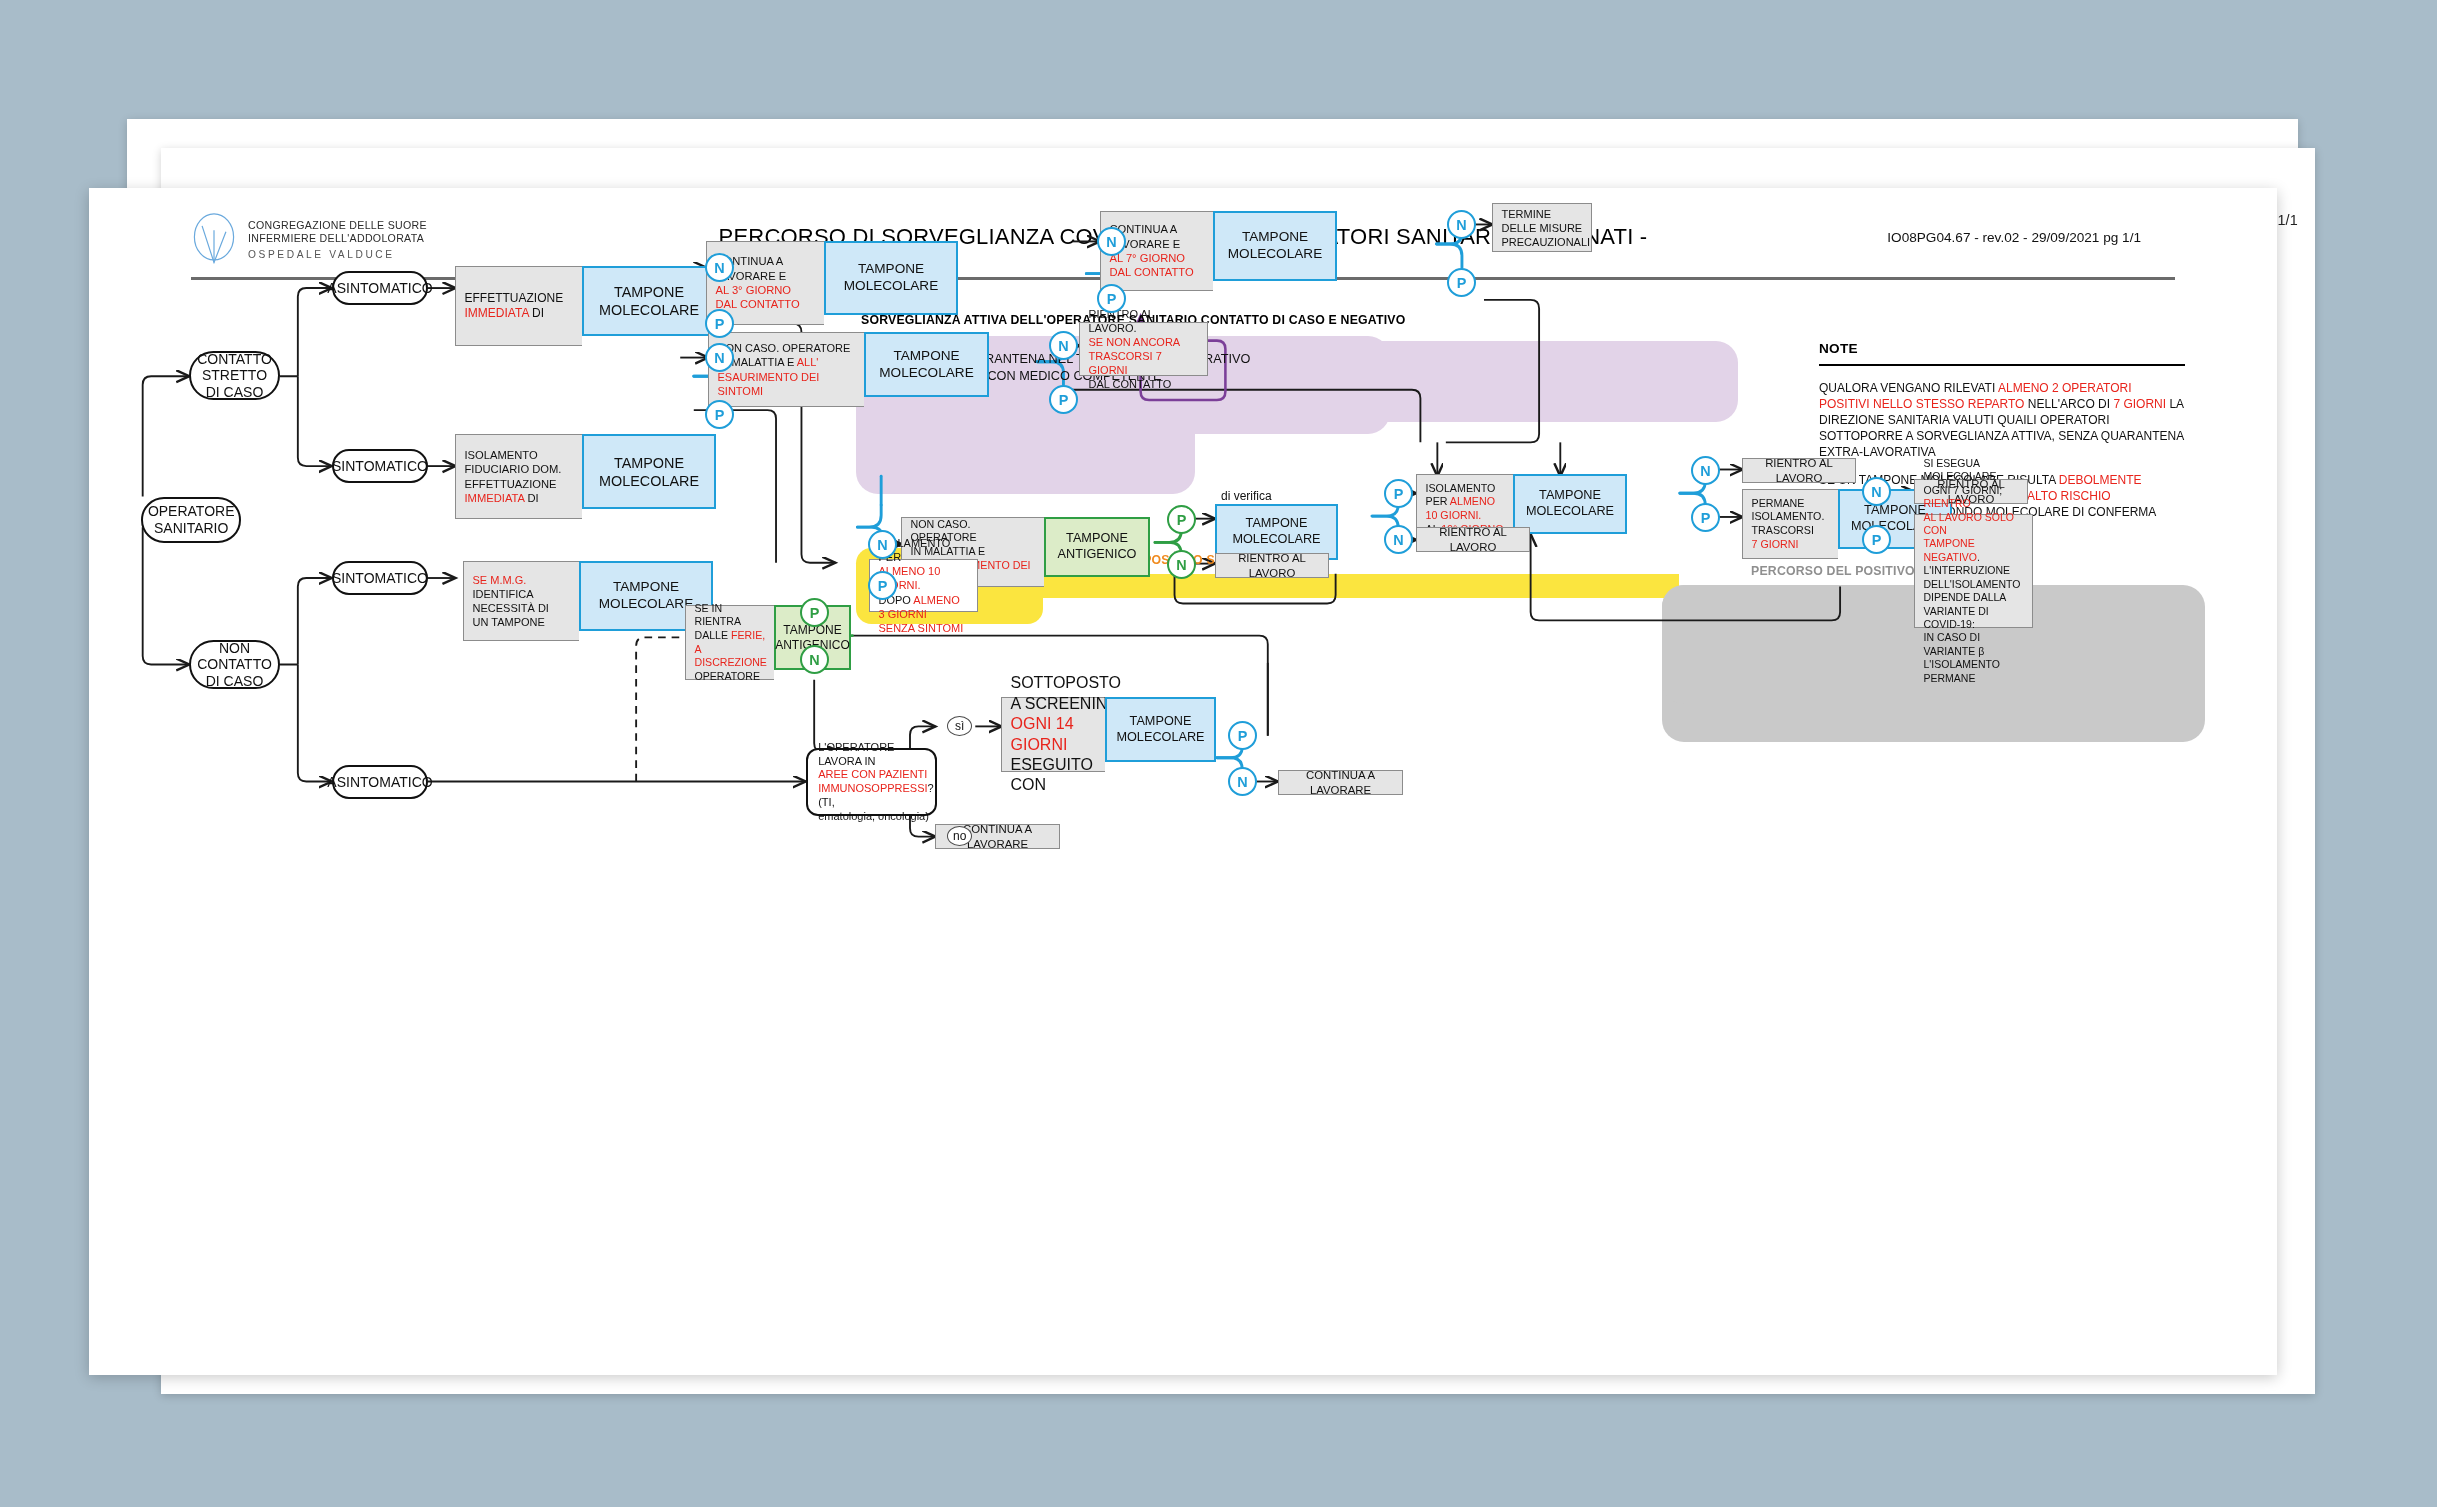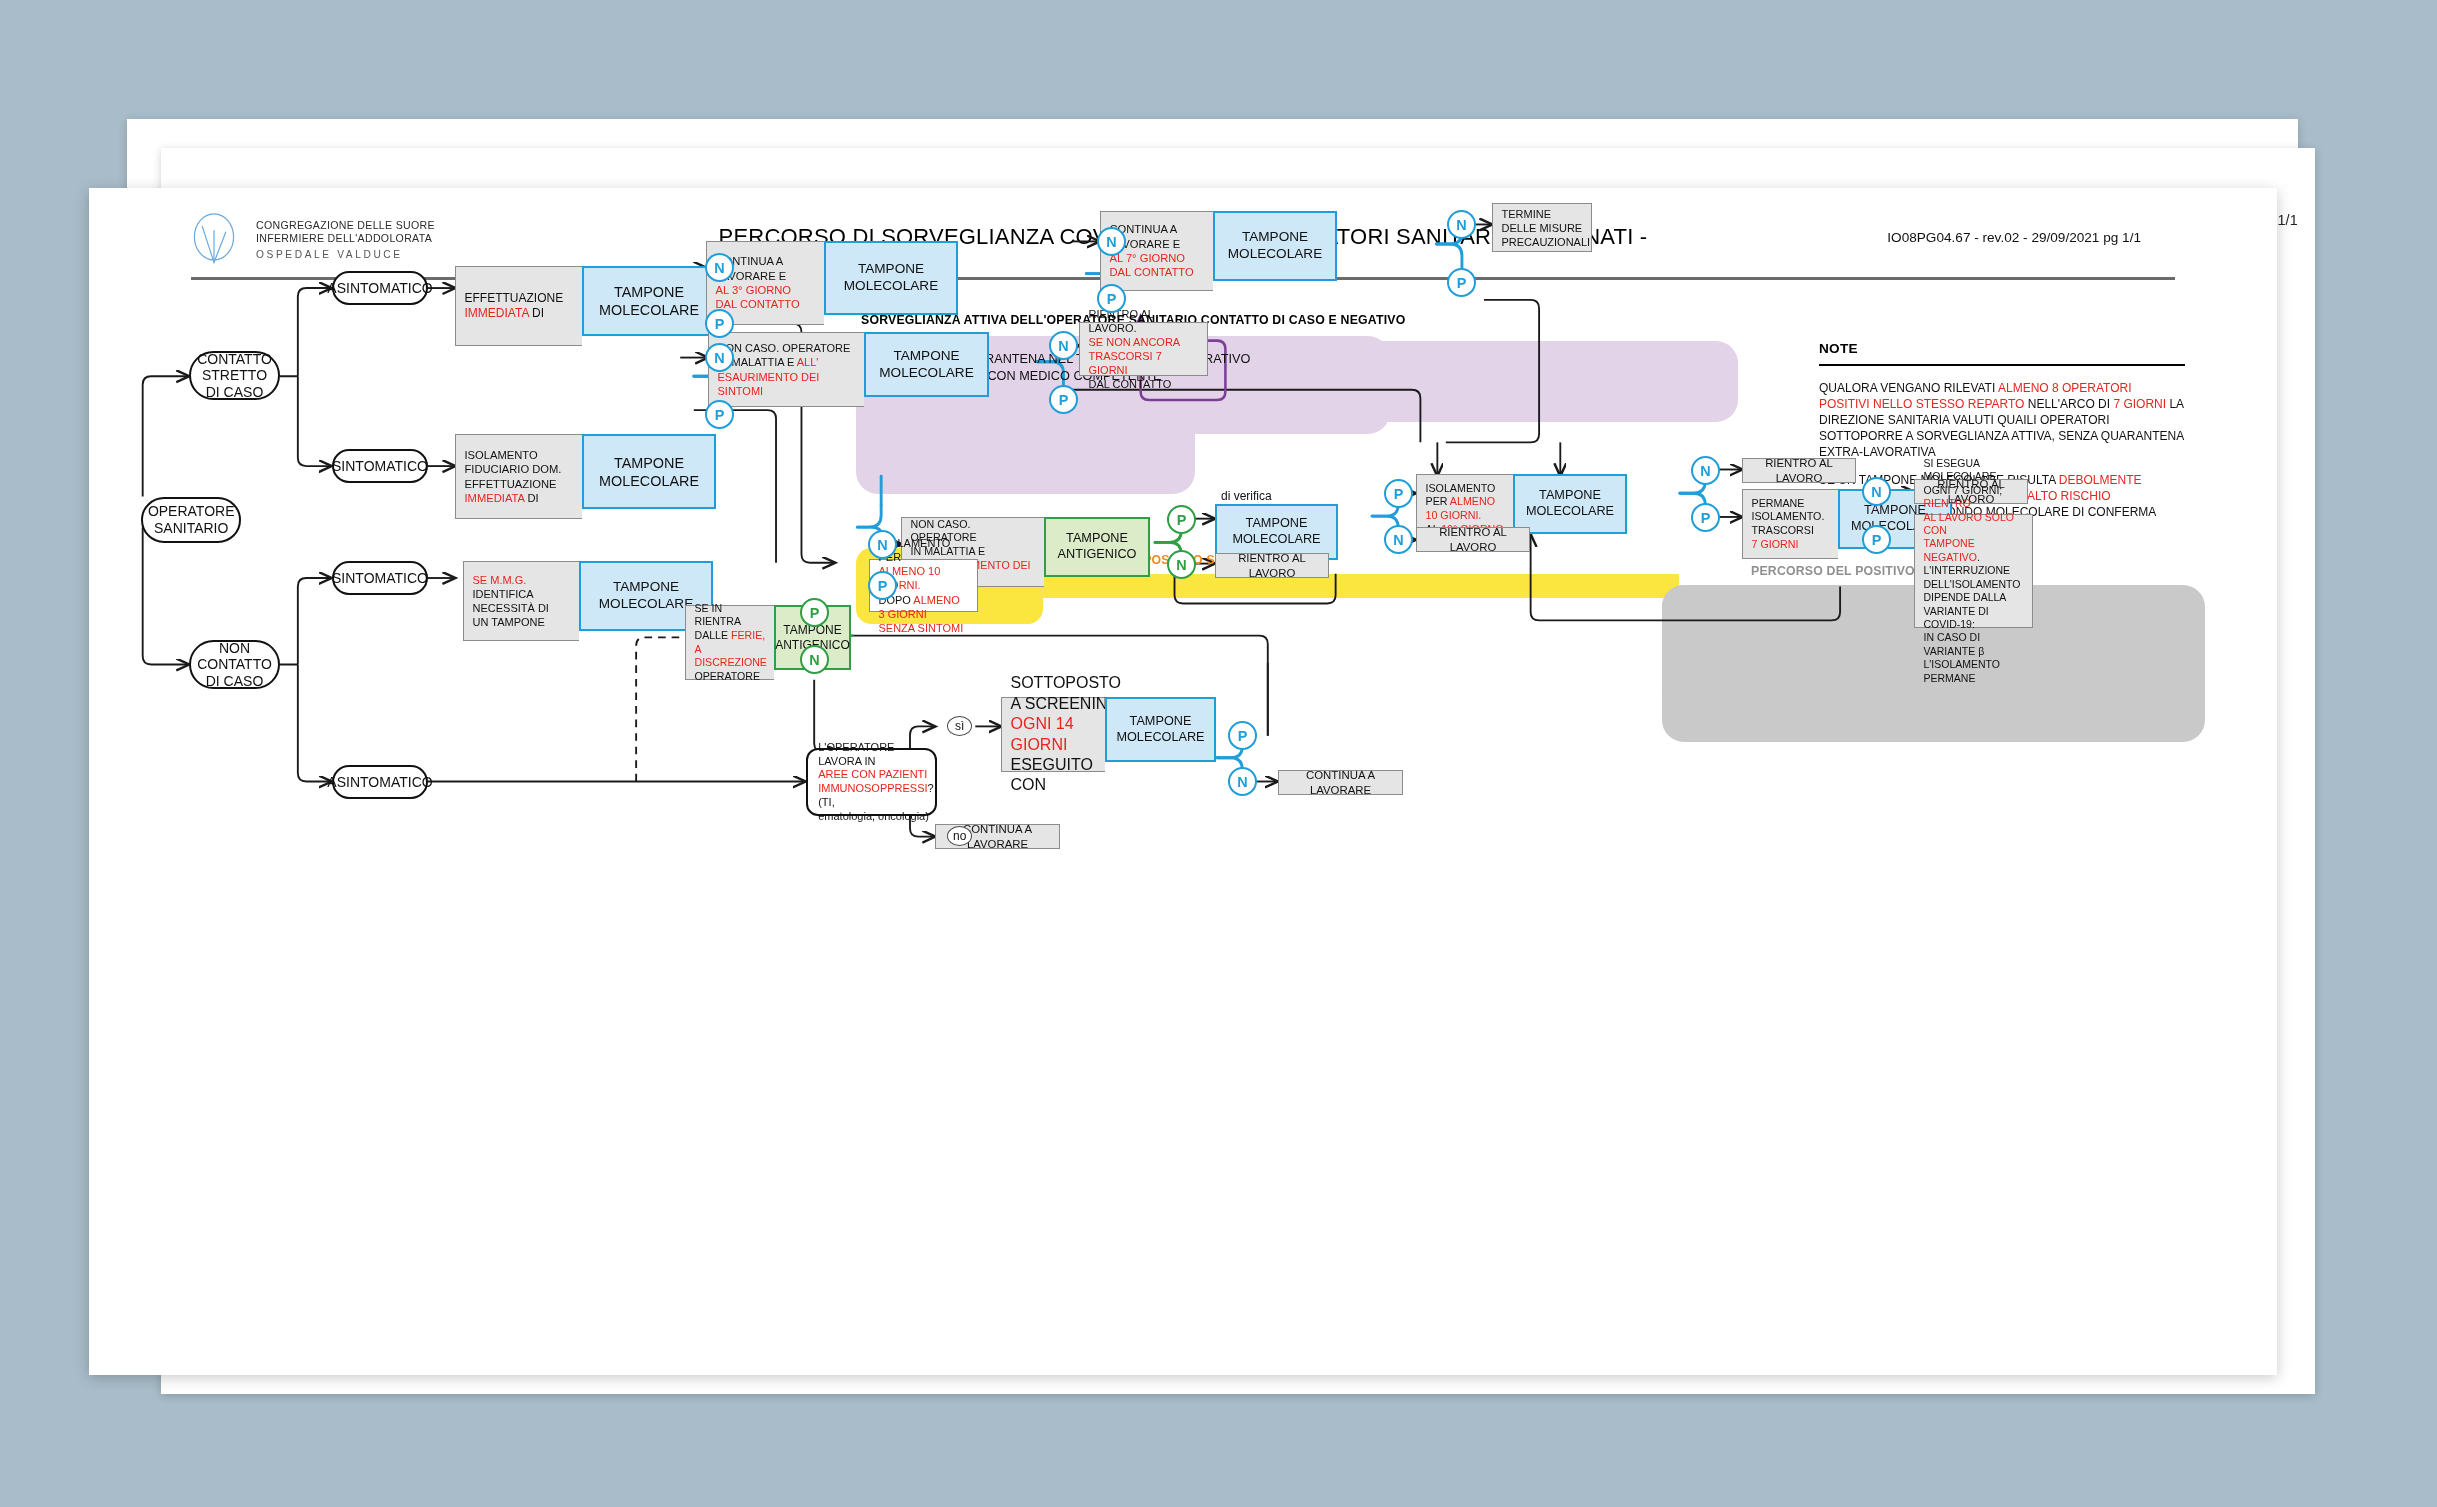--- a/index.html
+++ b/index.html
@@ -22,21 +22,21 @@
   #sheet-back-1 .backpg{
     position:absolute;right:17px;top:64px;font-size:14.4px;color:#222;letter-spacing:0.2px;
   }
   #sheet-main{
     position:absolute;left:89px;top:188px;width:2188px;height:1187px;
     background:#fff;box-shadow:0 2.5px 13.6px rgba(0,0,0,.22);
   }
 
   
   .hdr{position:absolute;left:0;top:0;width:100%;height:93px;}
-  .logo-wrap{position:absolute;left:102px;top:25.4px;display:flex;align-items:center;gap:19px;}
+  .logo-wrap{position:absolute;left:102px;top:25.4px;display:flex;align-items:center;gap:11px;}
   .logo-mark{width:46px;height:53px;flex:none;}
   .logo-txt{line-height:1.22;color:#2b2b2b;}
   .logo-l1,.logo-l2{font-size:10.6px;letter-spacing:0.3px;white-space:nowrap;}
   .logo-l3{font-size:10.2px;letter-spacing:2.6px;margin-top:4.2px;color:#555;white-space:nowrap;}
   .hdr-title{
     position:absolute;left:0;right:0;top:36px;text-align:center;
     font-size:22px;color:#000;letter-spacing:0.2px;
   }
   .hdr-code{position:absolute;right:136px;top:42px;font-size:13.6px;color:#111;}
   .hdr-rule{position:absolute;left:102px;right:102px;top:89px;height:2.5px;background:#6b6b6b;}
@@ -131,21 +131,21 @@
       </div>
     </div>
     <div class="hdr-title">PERCORSO DI SORVEGLIANZA COVID-19 TRA GLI OPERATORI SANITARI - VACCINATI -</div>
     <div class="hdr-code">IO08PG04.67 - rev.02 - 29/09/2021 pg 1/1</div>
     <div class="hdr-rule"></div>
   </div>
 
   <div class="notes">
     <div class="notes-title">NOTE</div>
     <div class="notes-rule"></div>
-    <div class="notes-p"><span>QUALORA VENGANO RILEVATI </span><span class="red">ALMENO 8 OPERATORI POSITIVI NELLO STESSO REPARTO</span><span> NELL'ARCO DI </span><span class="red">7 GIORNI</span><span> LA DIREZIONE SANITARIA VALUTI QUAILI OPERATORI SOTTOPORRE A SORVEGLIANZA ATTIVA, SENZA QUARANTENA EXTRA-LAVORATIVA</span></div>
+    <div class="notes-p"><span>QUALORA VENGANO RILEVATI </span><span class="red">ALMENO 2 OPERATORI POSITIVI NELLO STESSO REPARTO</span><span> NELL'ARCO DI </span><span class="red">7 GIORNI</span><span> LA DIREZIONE SANITARIA VALUTI QUAILI OPERATORI SOTTOPORRE A SORVEGLIANZA ATTIVA, SENZA QUARANTENA EXTRA-LAVORATIVA</span></div>
     <div class="notes-p"><span>SE UN TAMPONE MOLECOLARE RISULTA </span><span class="red">DEBOLMENTE POSITIVO</span><span> IN CASI DI </span><span class="red">CONTATTO AD ALTO RISCHIO</span><span> EFFETTUARE UN SECONDO MOLECOLARE DI CONFERMA</span></div>
   </div>
 
   <div id="canvas">
 
     <div class="zone zone-purple" style="left:767px;top:148px;width:534px;height:98px;"></div>
     <div class="zone zone-purple" style="left:767px;top:153px;width:882px;height:81px;border-radius:0 22px 22px 0;"></div>
     <div class="zone zone-purple" style="left:767px;top:153px;width:339px;height:153px;"></div>
 
     <div class="yellow-bar" style="left:861px;top:386px;width:729px;height:24px;"></div>

